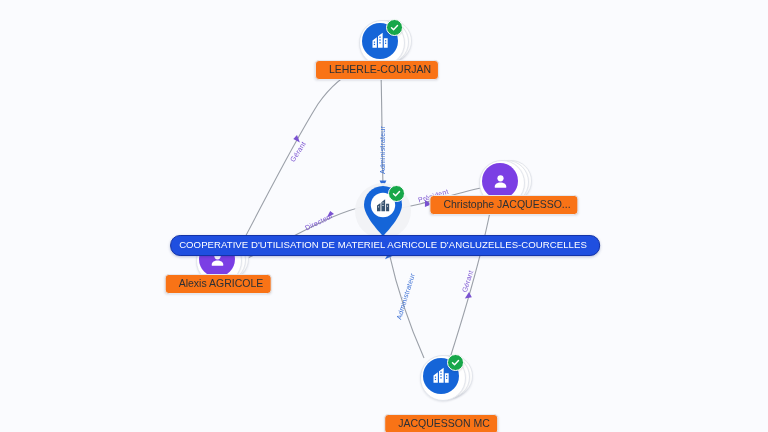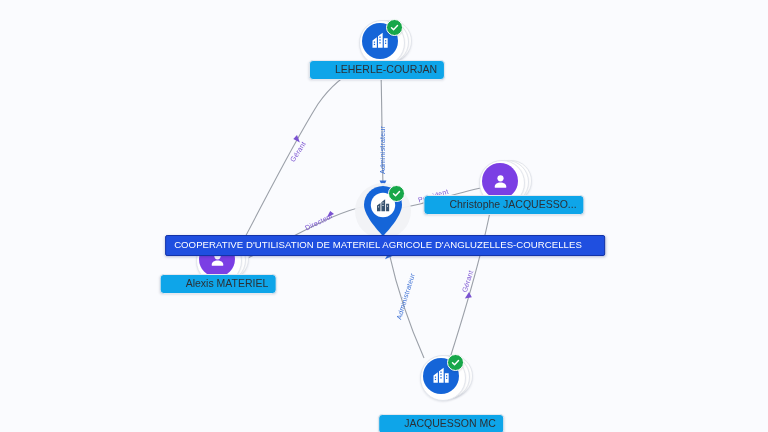--- a/index.html
+++ b/index.html
@@ -130,39 +130,39 @@
     display: flex;
     align-items: center;
     justify-content: center;
     z-index: 4;
   }
 
   
   .node-label {
     position: absolute;
     transform: translate(-50%, 0);
-    background: #0ea5e9;
+    background: #f97316;
     border: 1px solid #e5e8ee;
     border-radius: 4px;
-    padding: 2px 7px 3px 25px;
+    padding: 2px 7px 3px 13px;
     font-size: 10.5px;
     color: #2b3036;
     white-space: nowrap;
     box-shadow: 0 1px 2px rgba(30,40,70,0.10);
     line-height: 1.25;
   }
 
   .node-label.highlight {
     background: #1f4fe0;
     border: 1px solid #1333a8;
     color: #ffffff;
     font-size: 9.6px;
     letter-spacing: 0.05px;
-    padding: 3px 22px 4px 8px;
-    border-radius: 2px;
+    padding: 3px 12px 4px 8px;
+    border-radius: 10px;
     box-shadow: 0 1px 3px rgba(20,40,120,0.30);
   }
 </style>
 </head>
 <body style="background: rgb(250, 251, 254);">
 
 <svg id="graph-canvas" viewBox="0 0 768 432" xmlns="http://www.w3.org/2000/svg">
 
   <path class="edge-path" d="M 381,72 C 382,110 382,150 383,186"></path>
   <polygon class="edge-arrow blue" points="383,188 379.6,180.6 386.4,180.6"></polygon>
@@ -242,21 +242,21 @@
     <div class="stack-card c2"></div>
     <div class="stack-card c1"></div>
     <div class="node-disc person">
       <svg width="19" height="19" viewBox="0 0 24 24">
         <circle cx="12" cy="8" r="3.9" fill="#ffffff"></circle>
         <path fill="#ffffff" d="M12 13.4c-4.1 0-7.2 2.2-7.2 4.6V20h14.4v-2c0-2.4-3.1-4.6-7.2-4.6z"></path>
       </svg>
     </div>
   </div>
 </div>
-<div class="node-label" style="left:218px; top:274px;">Alexis MATERIEL</div>
+<div class="node-label" style="left:218px; top:274px;">Alexis AGRICOLE</div>
 
 <div class="node" style="left:442px; top:377px;">
   <div class="node-stack">
     <div class="stack-card c3"></div>
     <div class="stack-card c2"></div>
     <div class="stack-card c1"></div>
     <div class="node-disc">
       <svg width="20" height="20" viewBox="0 0 24 24">
         <path fill="#ffffff" d="M3 20V11.4l5.2-3.9V20H3zm6.6 0V6.2l5.6-4.2V20H9.6zM16.6 20V8.6h4.6V20h-4.6z"></path>
         <rect x="4.6" y="12.6" width="1.5" height="1.5" fill="#1565d8"></rect>

